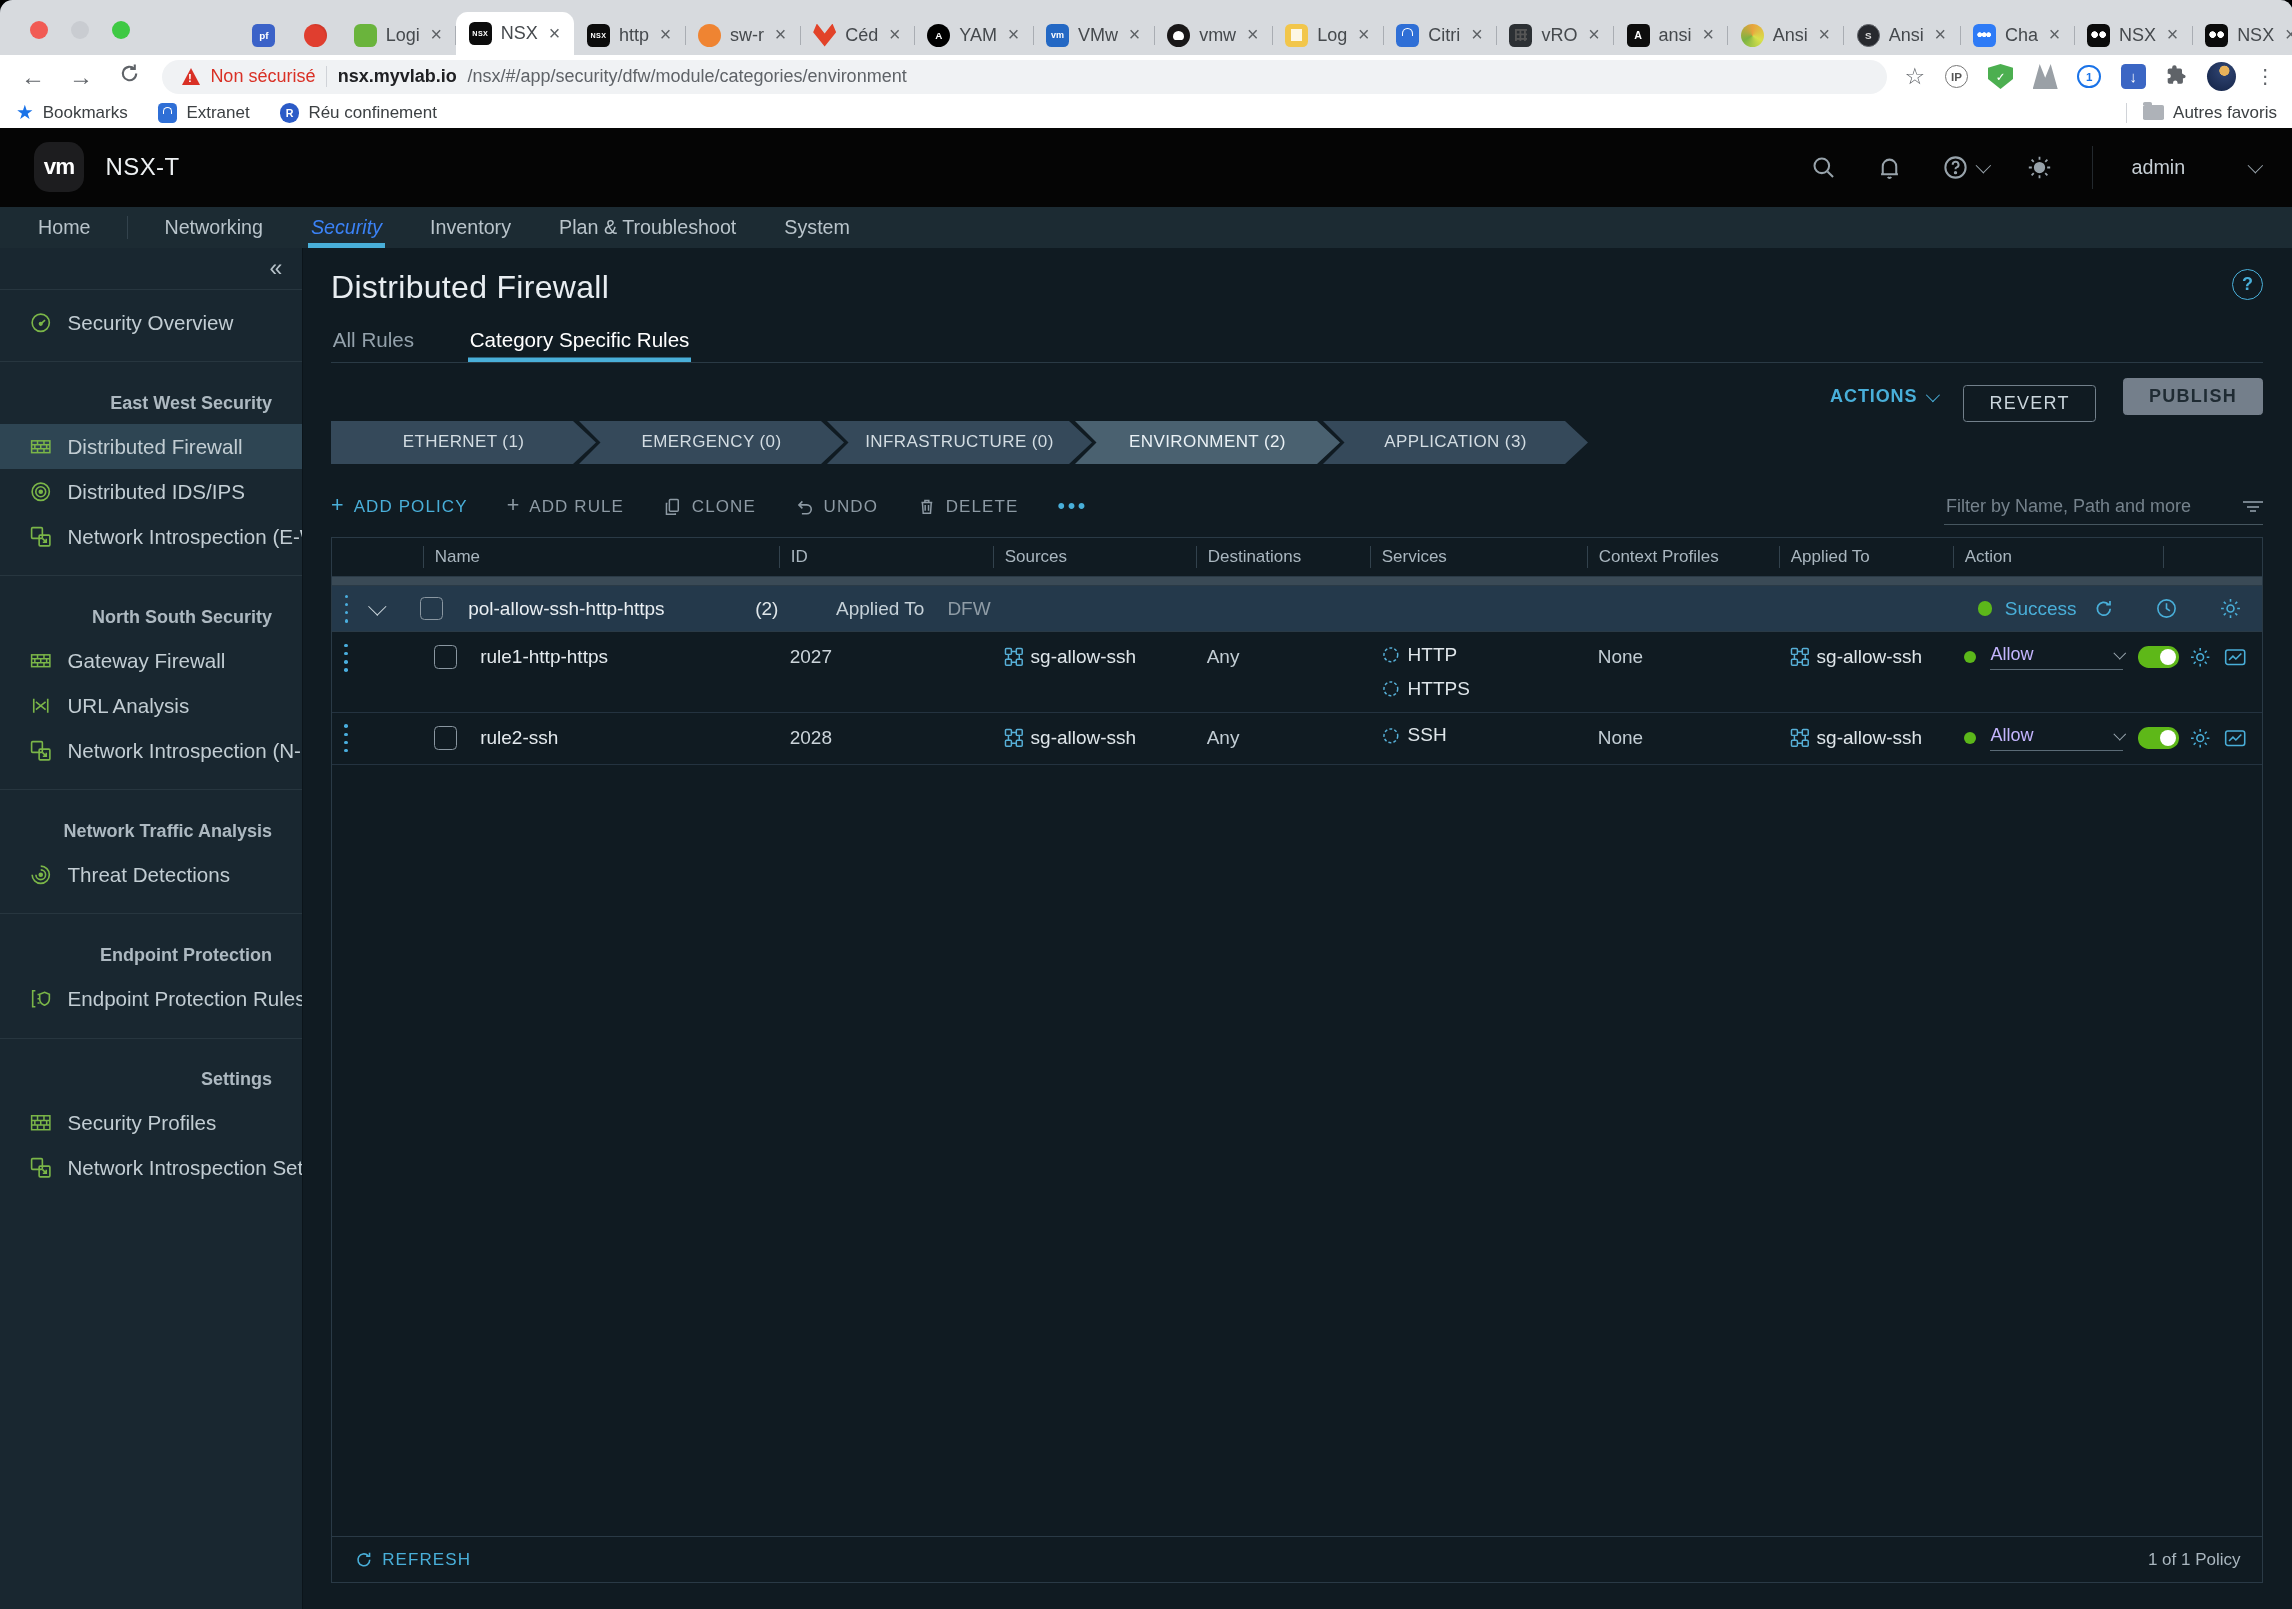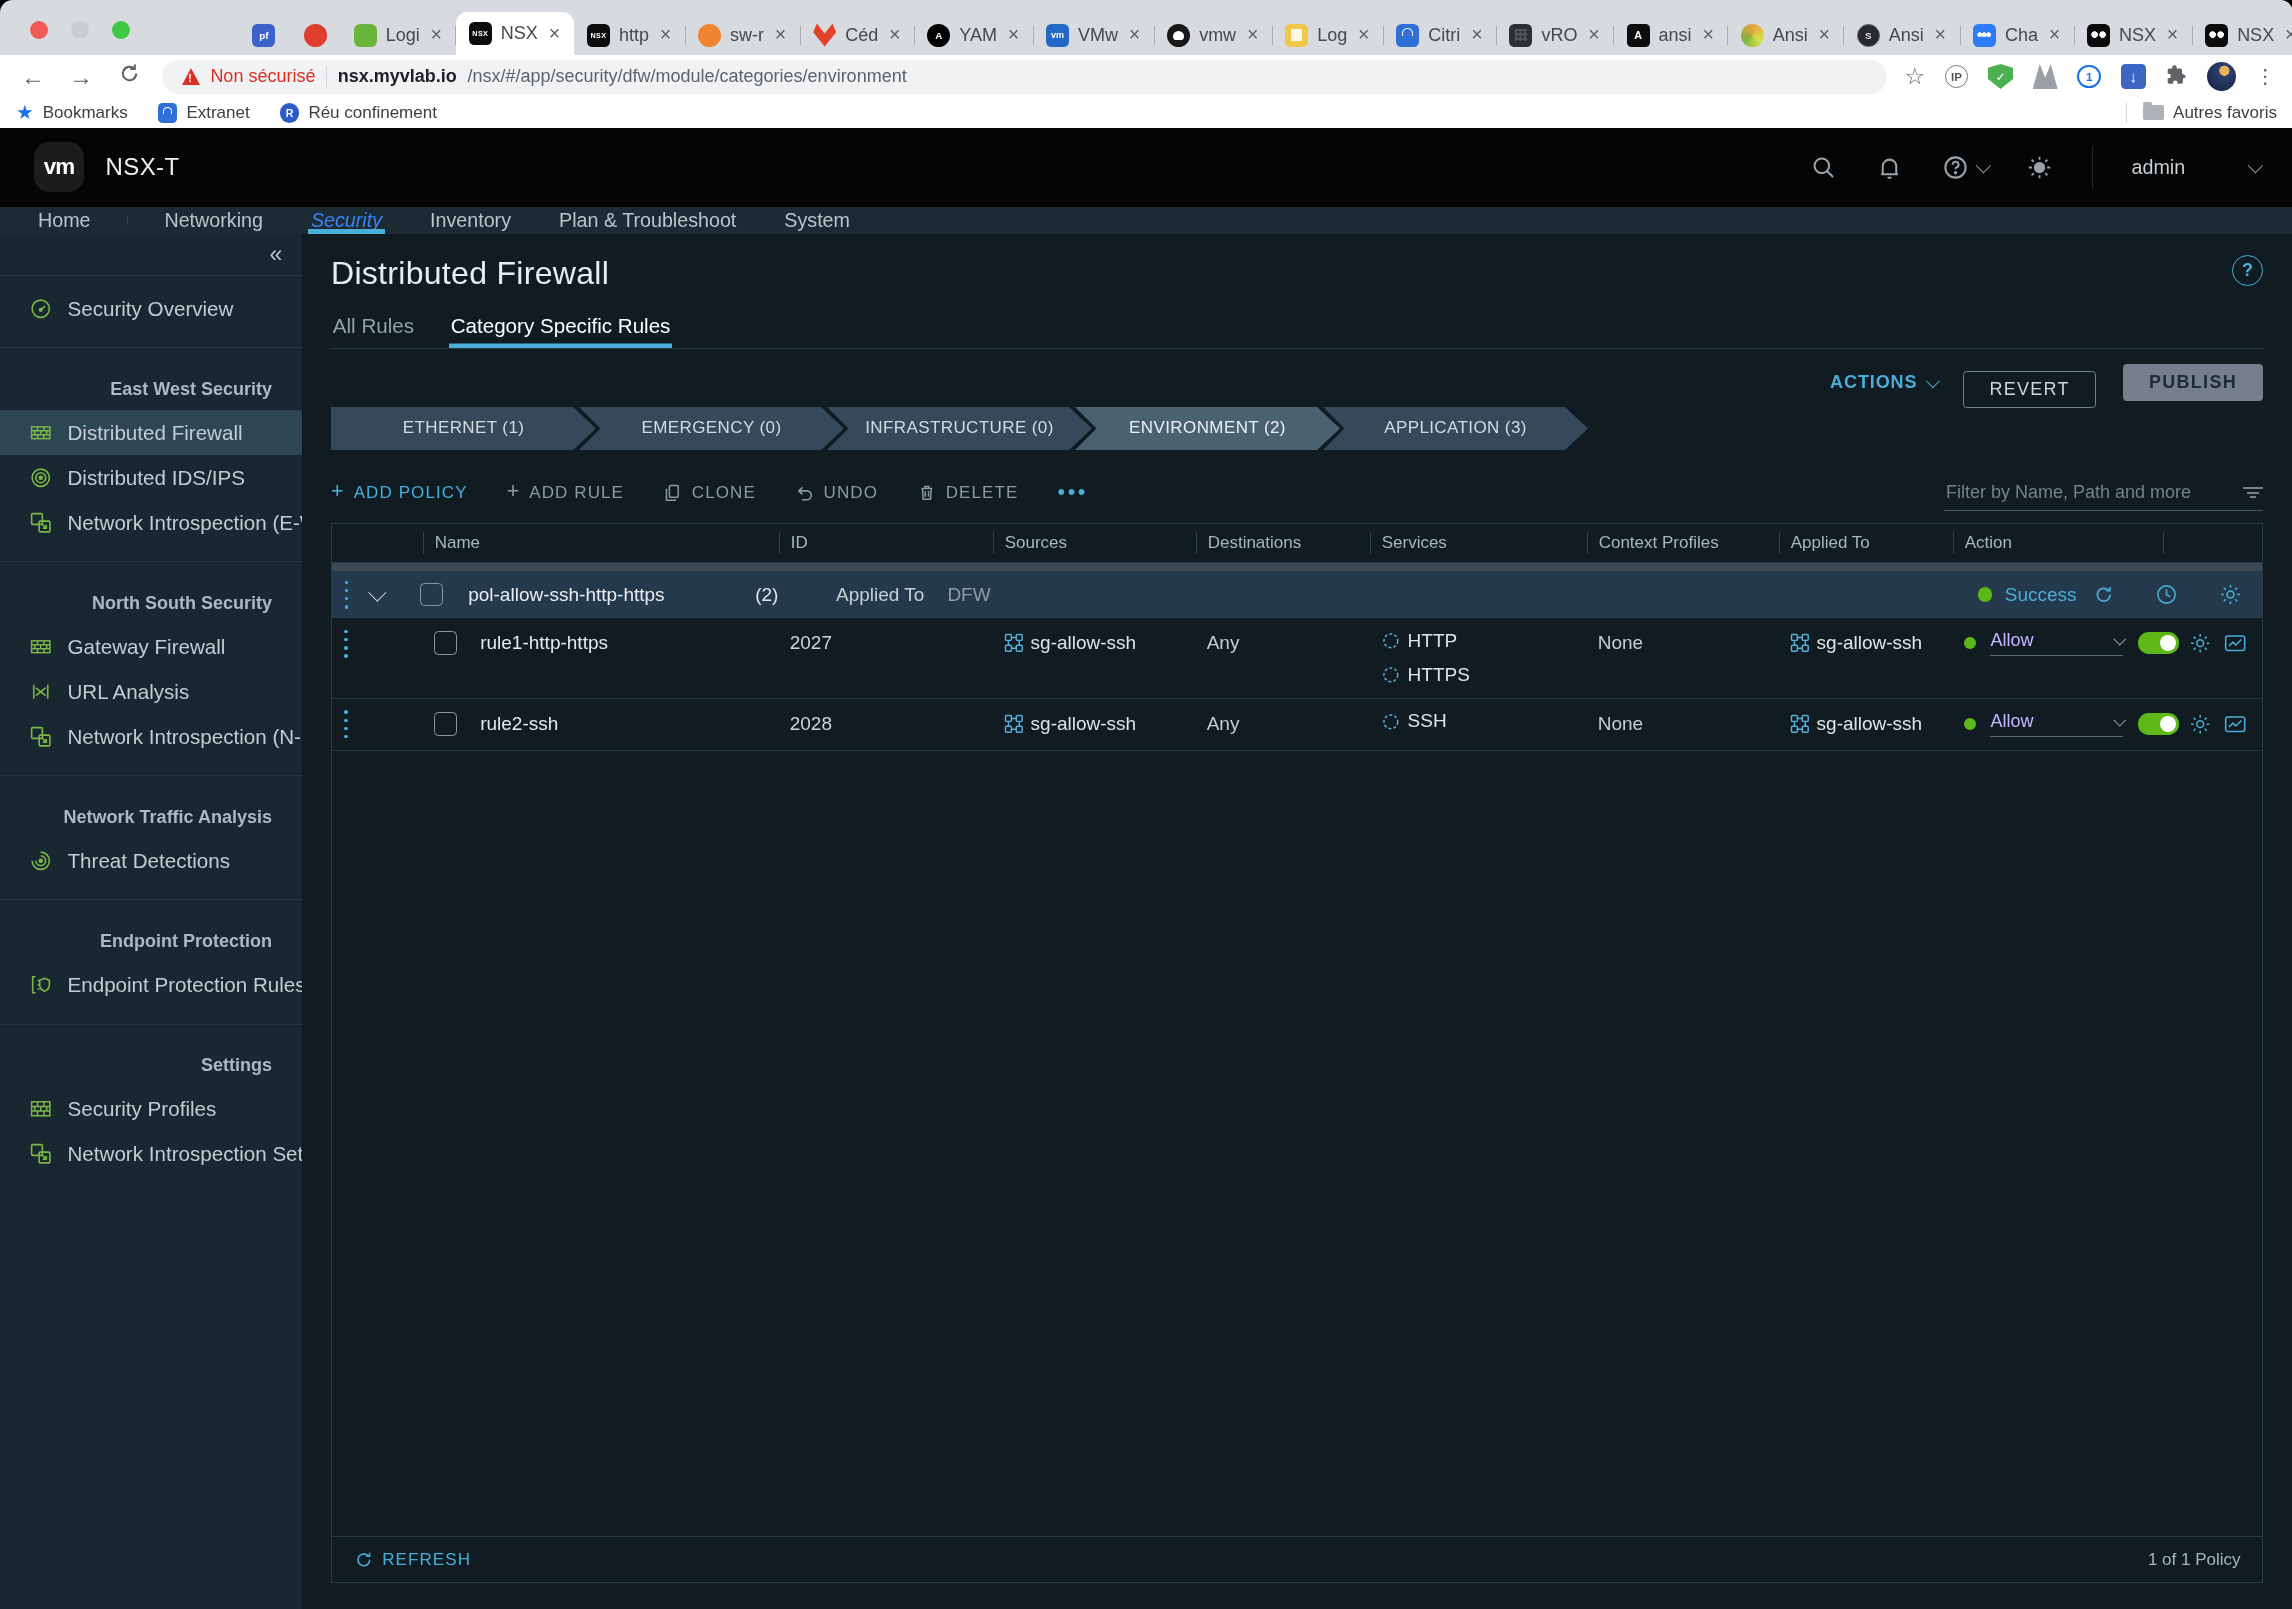--- a/index.html
+++ b/index.html
@@ -78,21 +78,21 @@
   .nsx-header{height:79px;background:#050505;display:flex;align-items:center;padding:0 34px;flex:none;}
   .vm-logo{width:50px;height:50px;background:#1d1d1f;border-radius:15px;display:grid;place-items:center;color:#fff;font-weight:bold;font-size:22.4px;letter-spacing:-0.9px;}
   .prod-title{color:#eef1f3;font-size:24px;margin-left:21.5px;letter-spacing:0.4px;}
   .hdr-right{margin-left:auto;display:flex;align-items:center;gap:39px;}
   .hicon{color:#98a3ab;display:flex;align-items:center;gap:7.2px;}
   .chev{width:9.9px;height:9.9px;border-right:1.8px solid #98a3ab;border-bottom:1.8px solid #98a3ab;transform:rotate(45deg) translateY(-2.7px);display:inline-block;}
   .hdr-sep{width:0.9px;height:43px;background:#23292e;}
   .admin{color:#c7cfd5;font-size:19.7px;display:flex;align-items:center;gap:63px;}
 
   
-  .nsx-nav{height:27px;background:#1c2b33;display:flex;align-items:stretch;padding:0 38px;gap:0;flex:none;}
+  .nsx-nav{height:41px;background:#1c2b33;display:flex;align-items:stretch;padding:0 38px;gap:0;flex:none;}
   .nav-item{display:flex;align-items:center;padding:0 24px;font-size:19.7px;color:#b9c4cb;position:relative;}
   .nav-item:first-child{padding-left:0;}
   .nav-item.active{color:#3b82f6;font-style:italic;}
   .nav-item.active::after{content:"";position:absolute;left:21.5px;right:21.5px;bottom:0;height:4.5px;background:#49afd9;}
   .nav-sep{width:0.9px;background:#33434d;margin:9px 12.5px;}
 
   
   .content{flex:1;display:flex;min-height:0;}
   .sidebar{width:302px;background:#192730;border-right:0.9px solid #0b141a;flex:none;display:flex;flex-direction:column;font-size:20.6px;}
   .side-top{height:41px;display:flex;justify-content:flex-end;align-items:center;padding-right:19.7px;border-bottom:0.9px solid #27363f;color:#b6c2c9;font-size:23px;}
@@ -100,21 +100,21 @@
   .sgroup:last-child{border-bottom:none;}
   .glabel{padding:19.7px 30px 10.7px;font-size:18px;font-weight:bold;color:#adb9c1;}
   .sitem{height:45px;display:flex;align-items:center;gap:16px;padding:0 18px 0 30px;color:#c2cdd3;white-space:nowrap;overflow:hidden;}
   .sitem.active{background:#2e4553;}
   .sicon{flex:none;width:21.5px;height:21.5px;}
 
   .main{flex:1;display:flex;flex-direction:column;padding:21.5px 30px 0 28px;min-width:0;background:#101b22;}
   .page-head{display:flex;align-items:flex-start;}
   .page-title{font-size:32px;font-weight:300;color:#e8edf1;letter-spacing:0.3px;}
   .help-badge{margin-left:auto;width:29px;height:29px;border:1.8px solid #49afd9;border-radius:50%;color:#49afd9;display:grid;place-items:center;font-size:18px;font-weight:bold;}
-  .page-tabs{margin-top:14.3px;display:flex;gap:33px;border-bottom:0.9px solid #2a3a45;}
+  .page-tabs{margin-top:14.3px;display:flex;gap:52px;border-bottom:0.9px solid #2a3a45;}
   .ptab{padding:7.2px 1.8px 10.7px;font-size:20.6px;color:#93a1ab;}
   .ptab.active{color:#fff;box-shadow:inset 0 -4.5px 0 #49afd9;}
   .actions-row{display:flex;justify-content:flex-end;align-items:center;gap:27px;margin-top:14.3px;height:38px;}
   .link-actions{color:#49afd9;font-size:18px;font-weight:bold;letter-spacing:0.9px;display:flex;align-items:center;gap:9px;}
   .chev-blue{width:9px;height:9px;border-right:1.8px solid #49afd9;border-bottom:1.8px solid #49afd9;transform:rotate(45deg) translateY(-2.7px);}
   .btn{font-size:18px;letter-spacing:1.3px;border-radius:3.6px;padding:7.2px 25px;}
   .btn-revert{border:0.9px solid #72808b;color:#cbd6dd;background:transparent;margin-top:14px;}
   .btn-publish{background:#747f8b;color:#1f2b33;font-weight:bold;border:0.9px solid #747f8b;}
 
   .cat-strip{display:flex;margin-top:5.4px;height:43px;}

